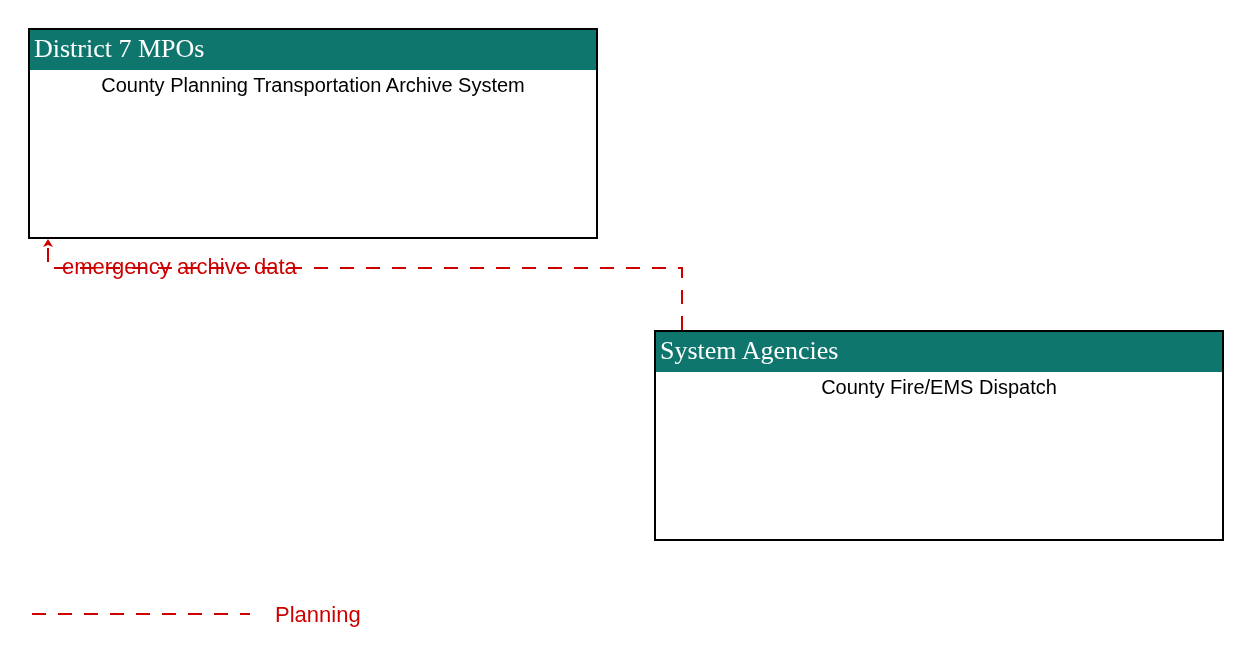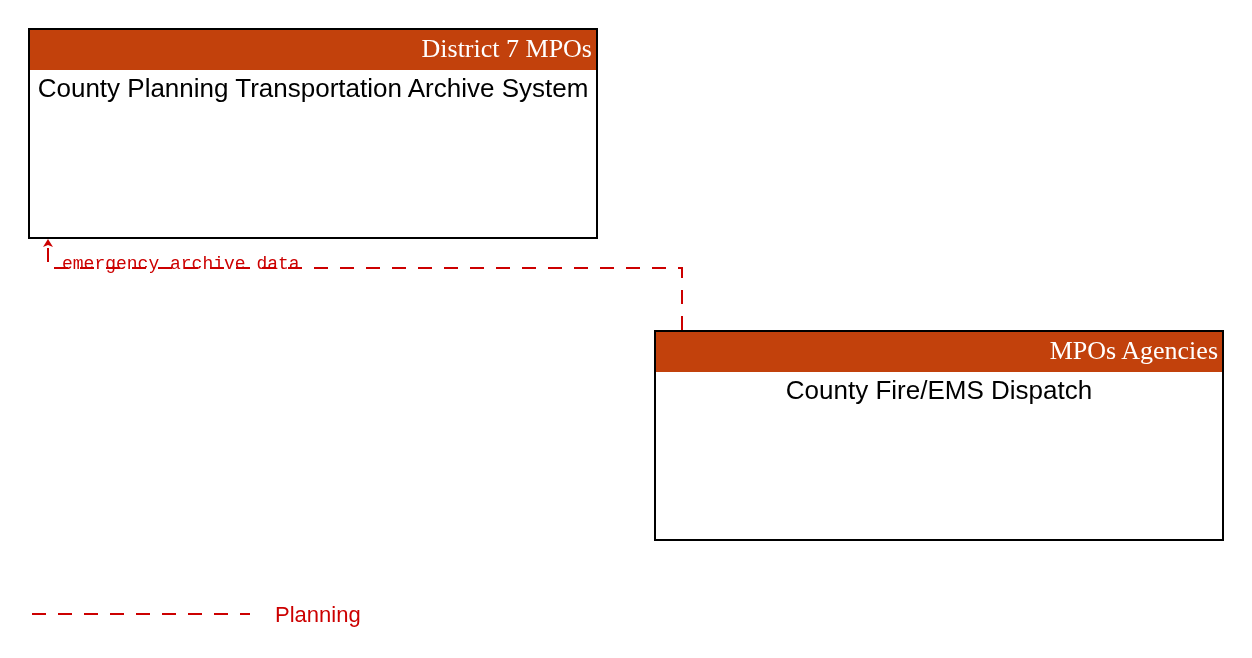--- a/index.html
+++ b/index.html
@@ -15,40 +15,40 @@
     width: 1252px;
     height: 658px;
   }
   .entity-box {
     position: absolute;
     border: 2px solid #000;
     background: #fff;
     box-sizing: border-box;
   }
   .entity-header {
-    background: #c2410c;
+    background: #0f766e;
     color: #fff;
     font-size: 26px;
-    text-align: right;
+    text-align: left;
     padding: 4px 4px 6px 4px;
     font-family: "Times New Roman", Times, serif;
   }
   .entity-body {
     color: #000;
-    font-size: 26px;
+    font-size: 20px;
     text-align: center;
     padding: 4px 6px;
     line-height: 1.15;
     font-family: Arial, Helvetica, sans-serif;
   }
   .flow-label {
     position: absolute;
     color: #cc0000;
-    font-size: 18px;
-    font-family: Liberation Mono, monospace;
+    font-size: 22px;
+    font-family: Liberation Sans, sans-serif;
     white-space: nowrap;
   }
   .legend-label {
     position: absolute;
     color: #cc0000;
     font-size: 22px;
     font-family: Arial, Helvetica, sans-serif;
   }
   svg.connector {
     position: absolute;
@@ -75,21 +75,21 @@
 
     <line x1="32" y1="614" x2="250" y2="614" stroke="#cc0000" stroke-width="2" stroke-dasharray="14 12"></line>
   </svg>
 
   <div class="entity-box" style="left:28px; top:28px; width:570px; height:211px;">
     <div class="entity-header">District 7 MPOs</div>
     <div class="entity-body">County Planning Transportation Archive System</div>
   </div>
 
   <div class="entity-box" style="left:654px; top:330px; width:570px; height:211px;">
-    <div class="entity-header">MPOs Agencies</div>
+    <div class="entity-header">System Agencies</div>
     <div class="entity-body">County Fire/EMS Dispatch</div>
   </div>
 
   <div class="flow-label" style="left:62px; top:254px;">emergency archive data</div>
 
   <div class="legend-label" style="left:275px; top:602px;">Planning</div>
 
 </div>
 
 </body></html>

